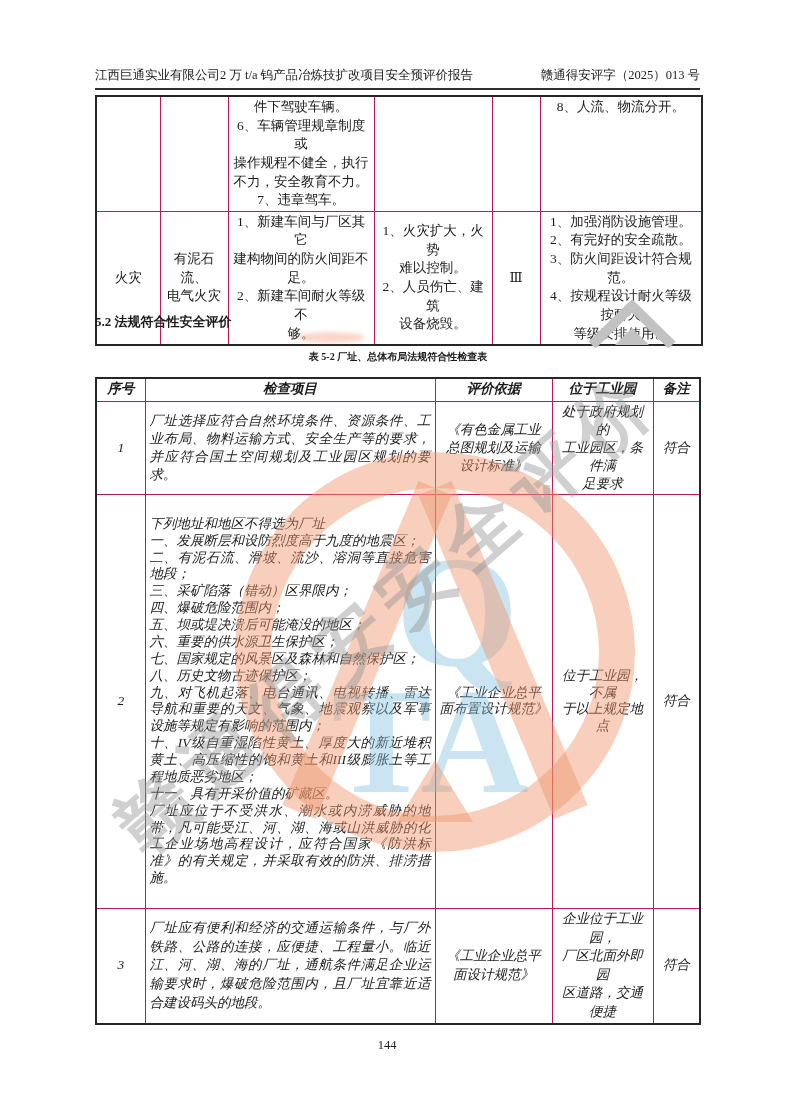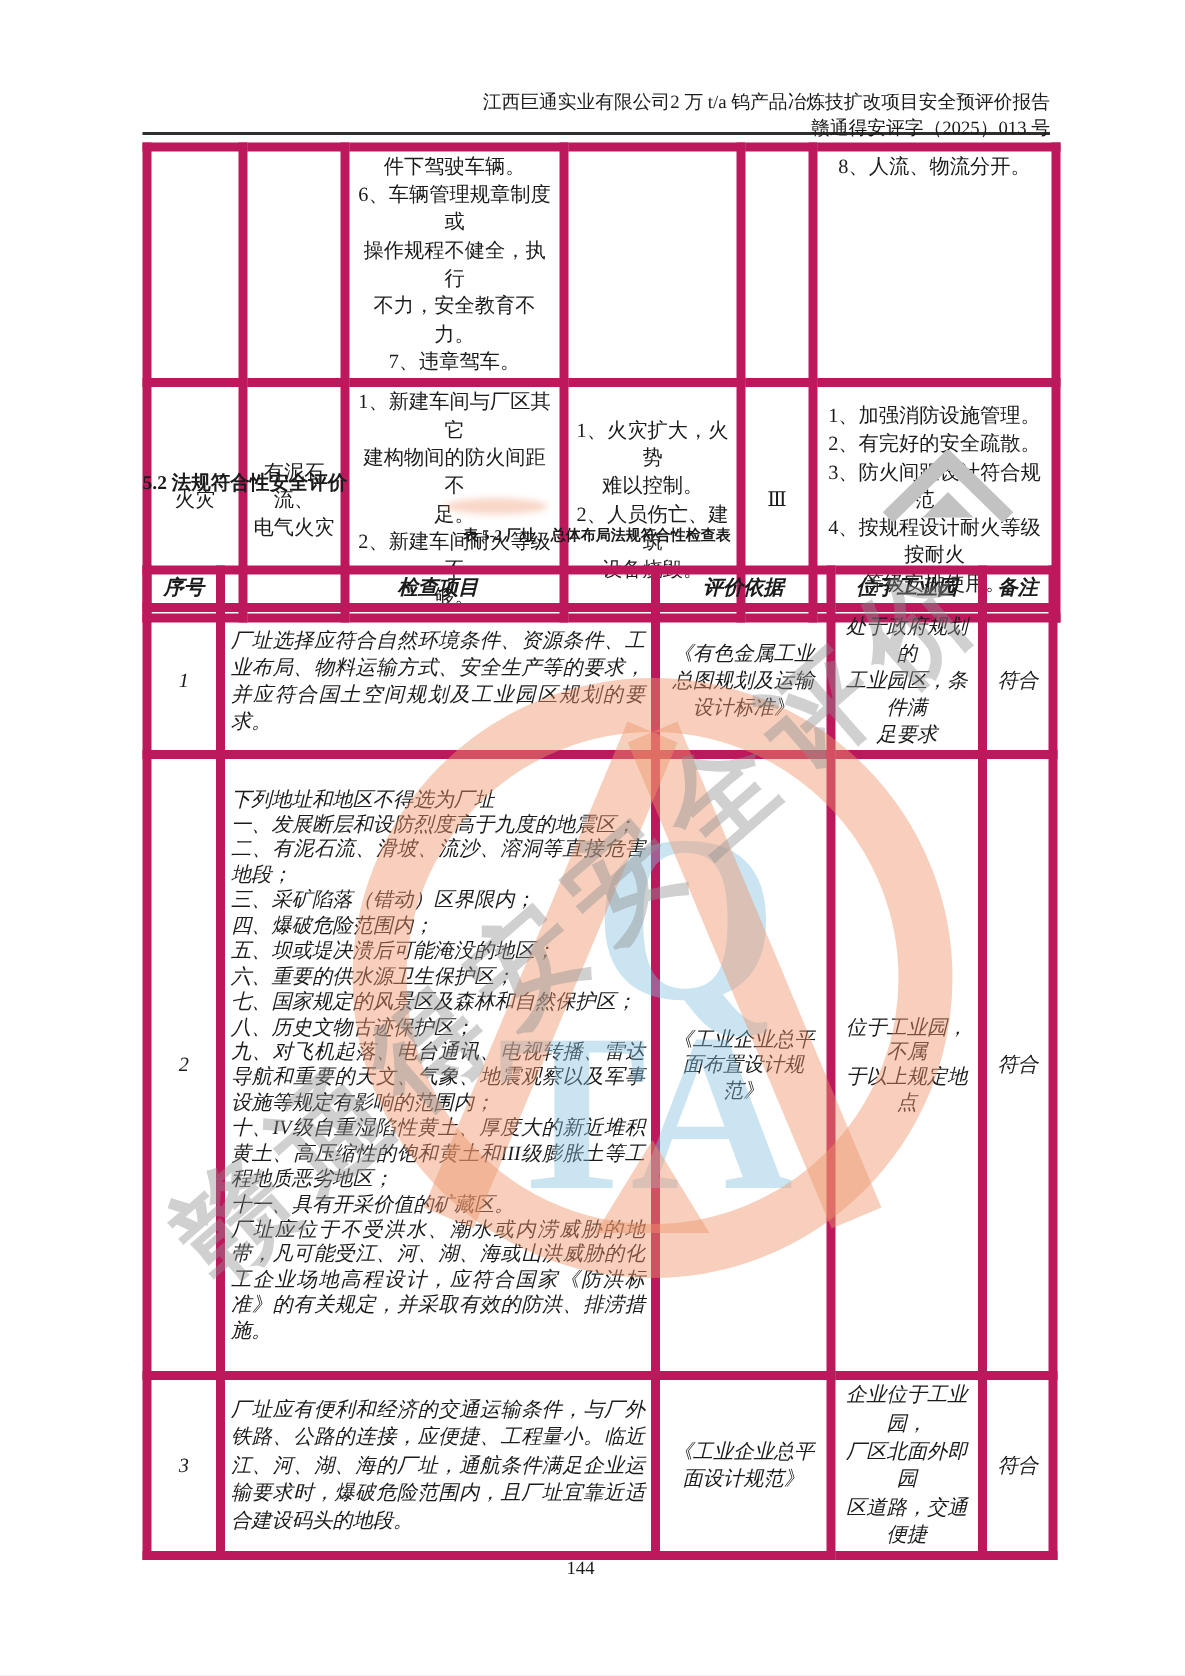--- a/index.html
+++ b/index.html
@@ -7,29 +7,28 @@
     position:relative;width:790px;height:1117px;background:#ffffff;
     font-family:"Liberation Serif","DejaVu Serif",serif;color:#1b1b1b;
     overflow:hidden;margin:0 auto;
   }
   
   .doc-header{
     position:absolute;left:95px;width:605px;top:60px;height:24px;
     display:flex;justify-content:space-between;align-items:flex-end;
     font-size:12.5px;border-bottom:2px solid #2f2f2f;padding-bottom:4px;
     z-index:2;
-    flex-direction:column;
   }
   
   table.doc-table{
     position:absolute;left:95px;border-collapse:collapse;table-layout:fixed;
     width:606px;border:2px solid #262626;z-index:2;background:transparent;
   }
   table.doc-table td{
-    border:6px solid #be185d;padding:1px 4px;overflow:hidden;
+    border:1px solid #be185d;padding:1px 4px;overflow:hidden;
     font-size:13.5px;color:#1b1b1b;
   }
   .t1{top:95px;}
   .t1 td{line-height:1.38;font-size:13.8px;}
   .t2{top:377px;}
   .t2 td{line-height:1.25;font-style:italic;}
   .ml{white-space:pre-line;}
   .ctr{text-align:center;vertical-align:middle;}
   .vtop{vertical-align:top;}
   .just{text-align:justify;text-justify:inter-ideograph;vertical-align:middle;}

